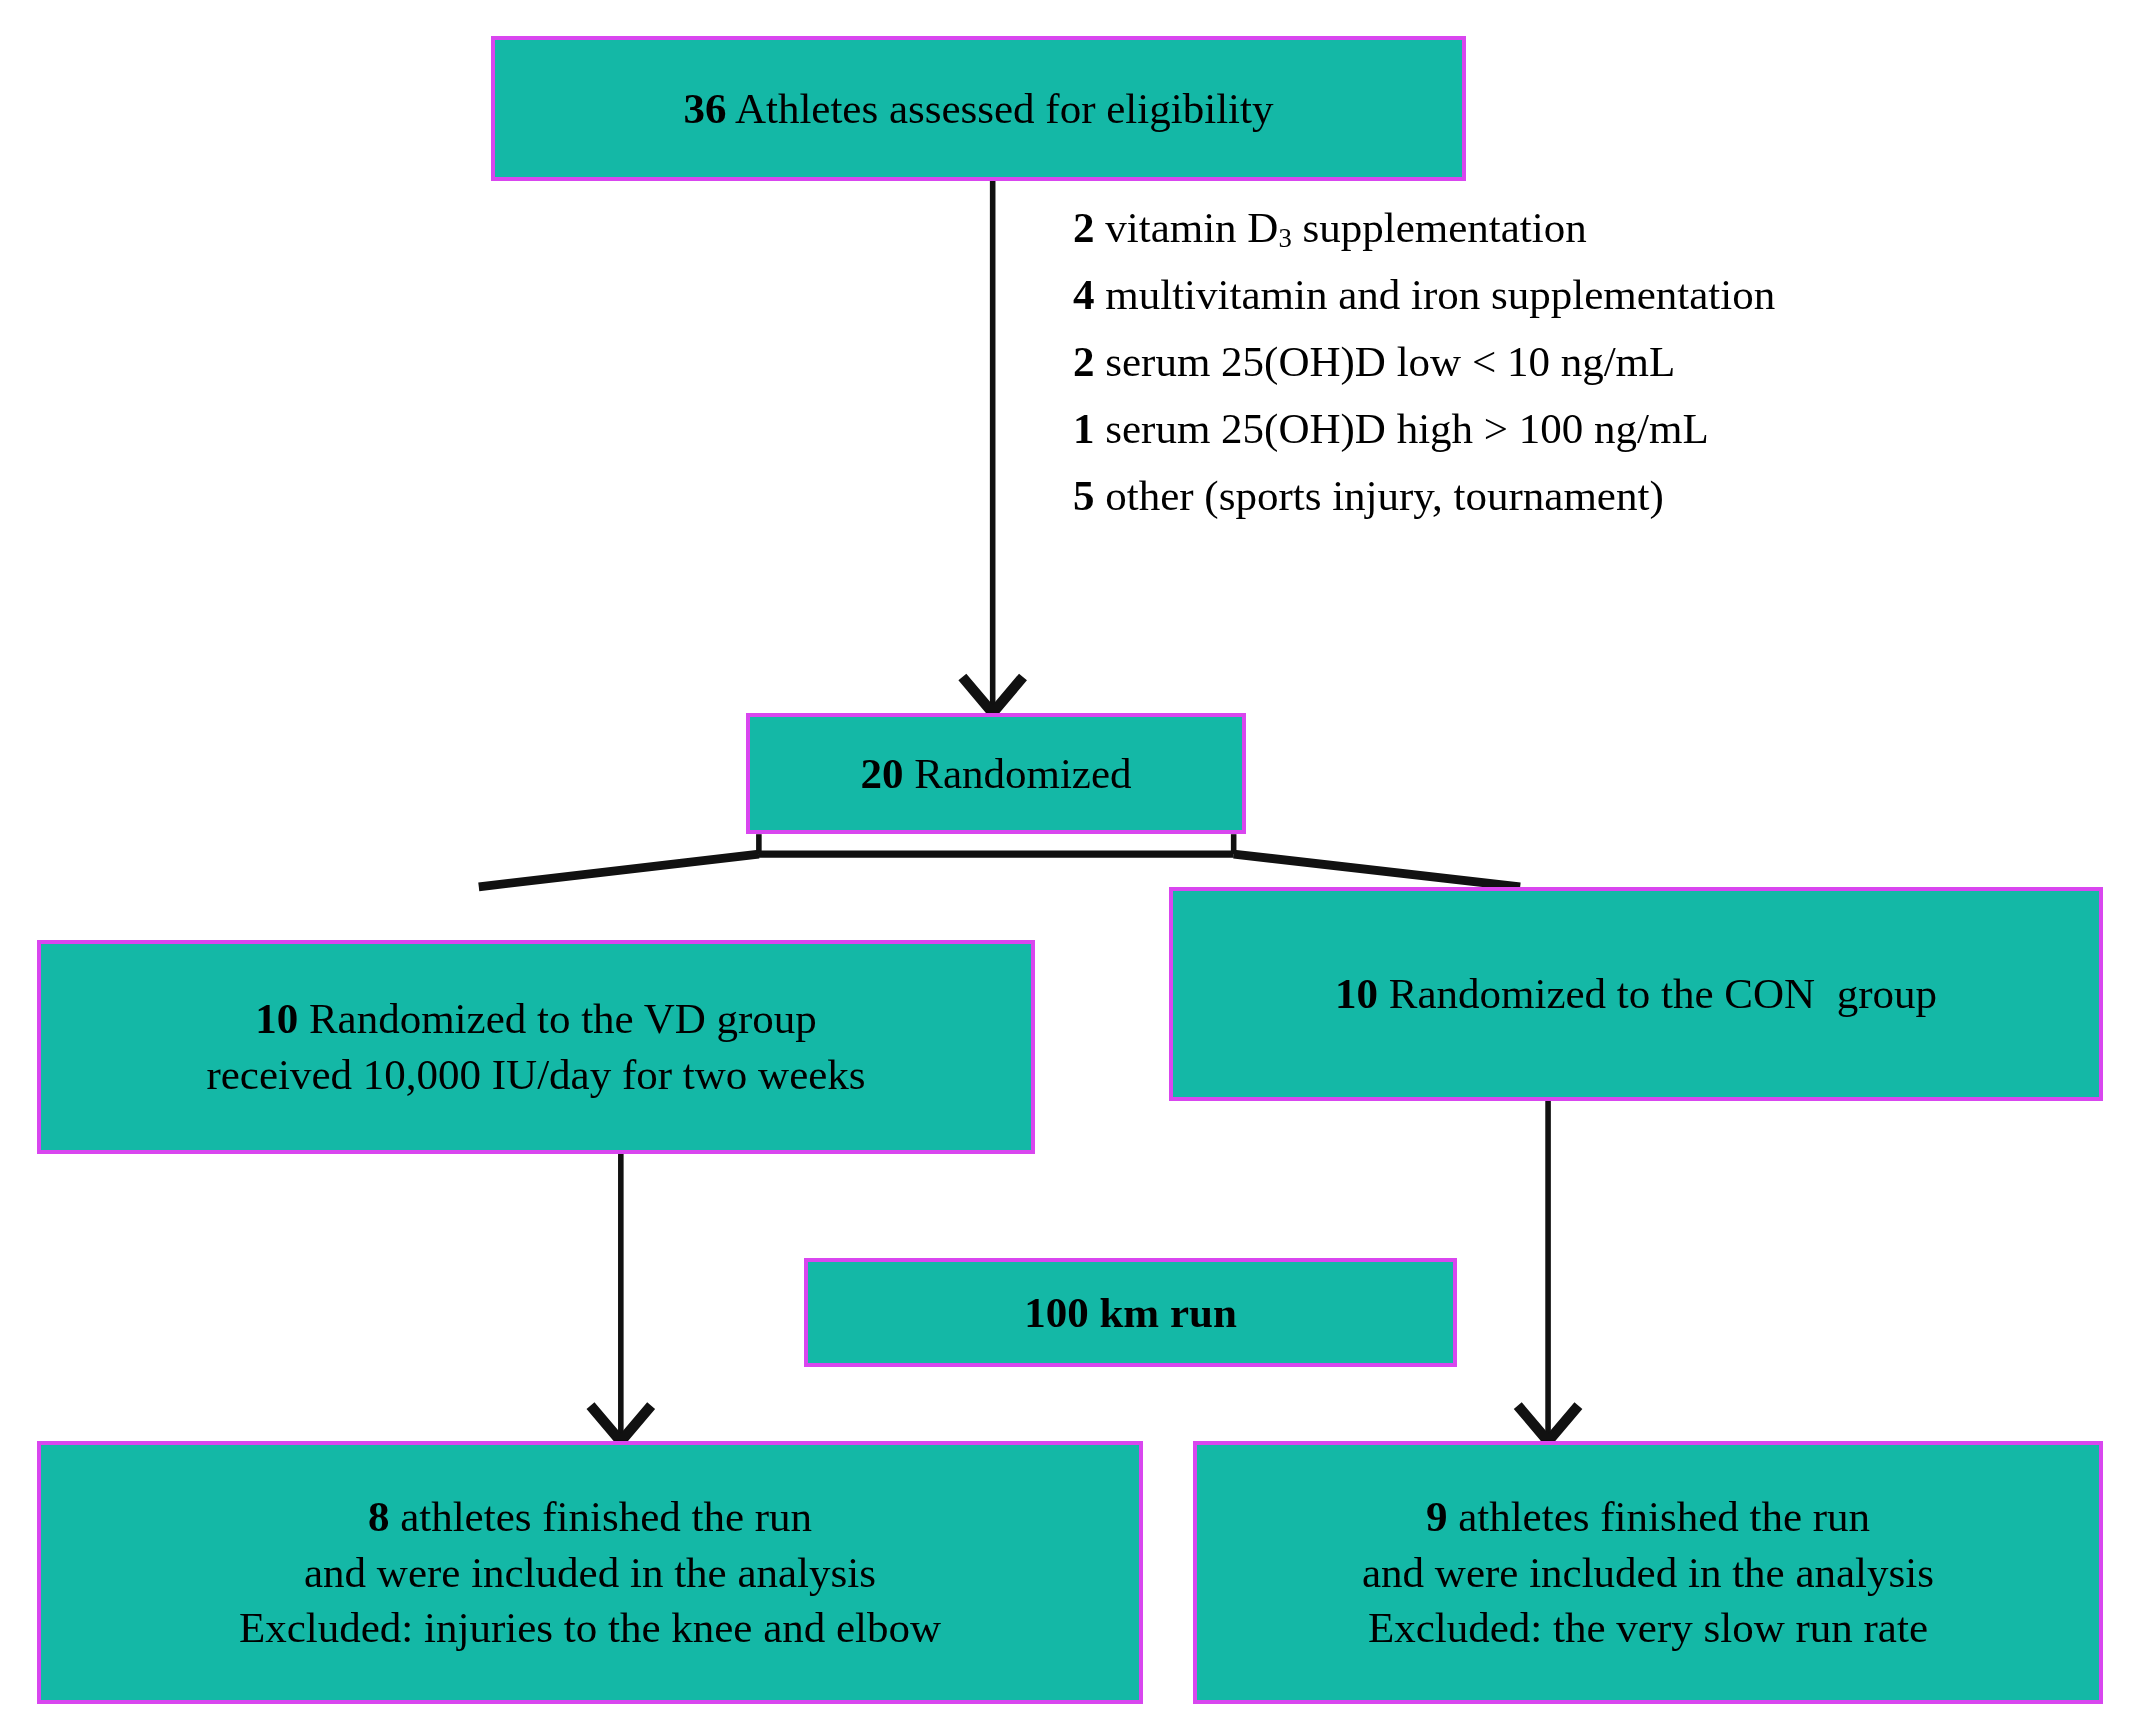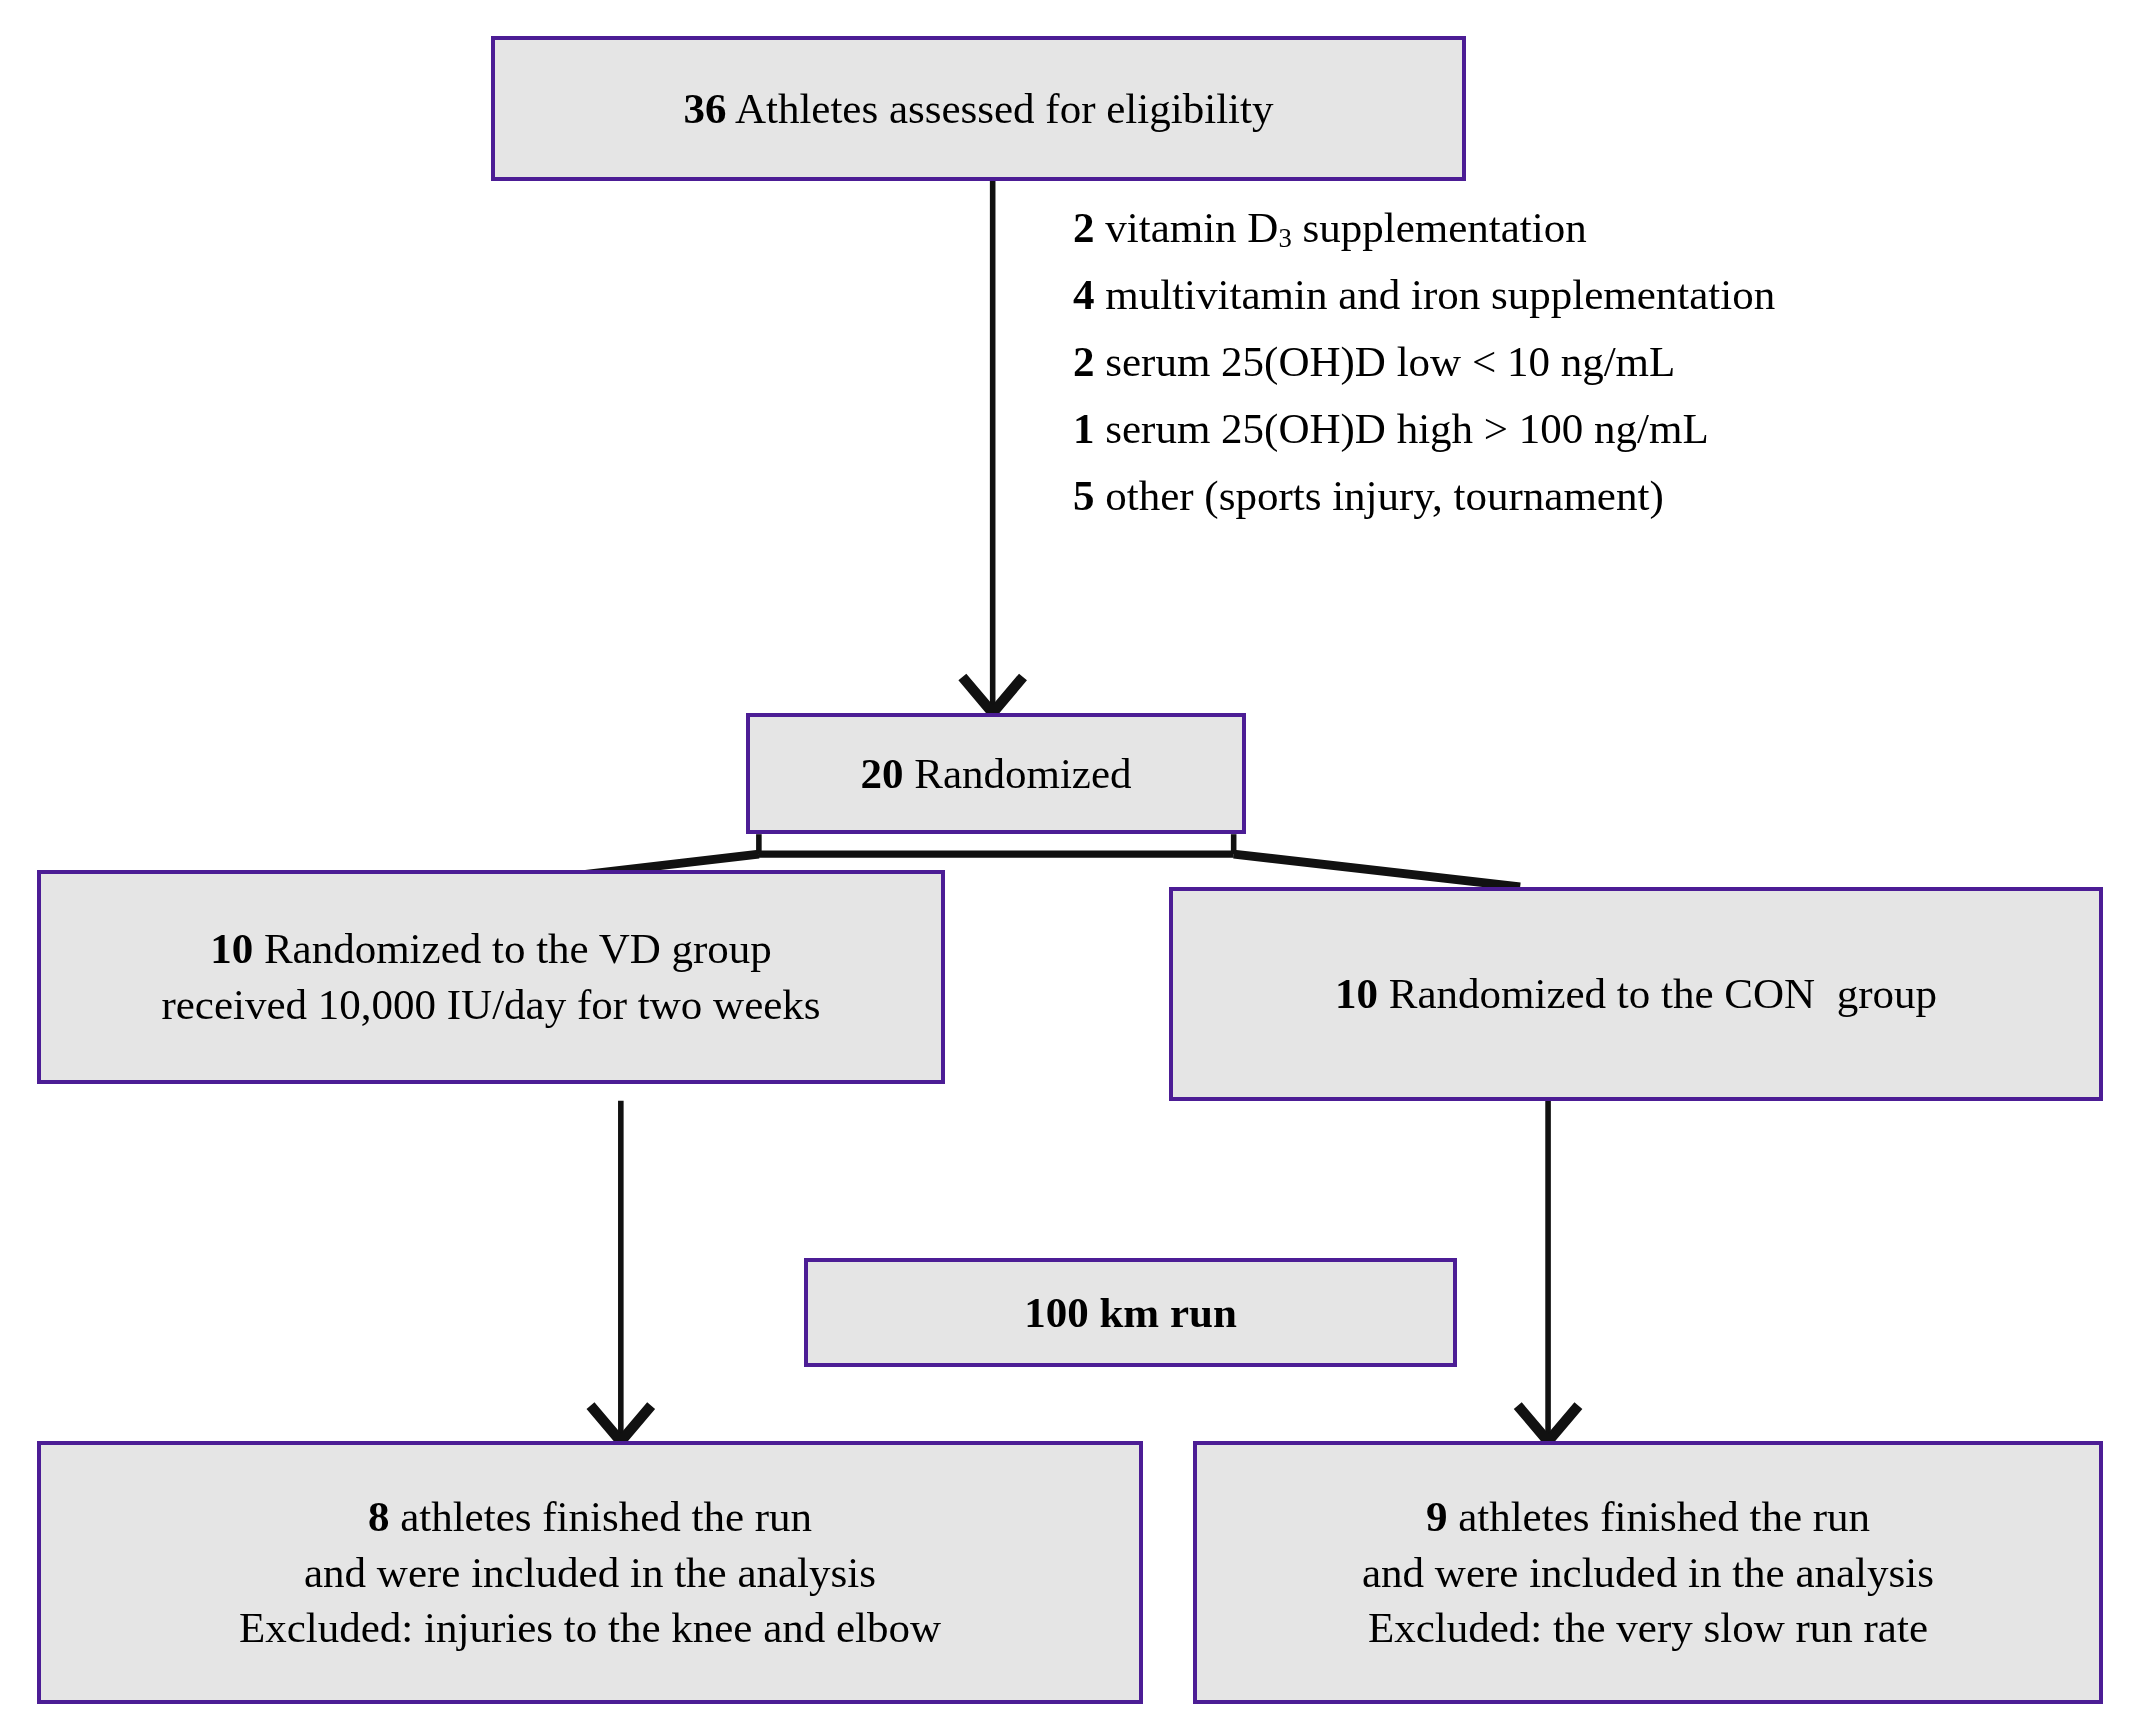--- a/index.html
+++ b/index.html
@@ -15,43 +15,43 @@
     background: #ffffff;
     font-family: "Liberation Serif", "DejaVu Serif", serif;
     color: #000000;
     overflow: hidden;
   }
 
   
   .node {
     position: absolute;
     box-sizing: border-box;
-    border: 4px solid #4c1d95;
-    background: #e5e5e5;
+    border: 4px solid #d946ef;
+    background: #14b8a6;
     display: flex;
     flex-direction: column;
     align-items: center;
     justify-content: center;
     text-align: center;
     font-size: 43px;
     line-height: 1.30;
     z-index: 3;
   }
   .node .line { display: block; white-space: pre; }
   .b { font-weight: bold; }
 
   
   #node-assessed {
     left: 491px; top: 36px; width: 975px; height: 145px;
   }
   #node-randomized {
     left: 746px; top: 713px; width: 500px; height: 121px;
   }
   #node-vd-group {
-    left: 37px; top: 870px; width: 908px; height: 214px;
+    left: 37px; top: 940px; width: 998px; height: 214px;
   }
   #node-con-group {
     left: 1169px; top: 887px; width: 934px; height: 214px;
   }
   #node-run {
     left: 804px; top: 1258px; width: 653px; height: 109px;
   }
   #node-vd-outcome {
     left: 37px; top: 1441px; width: 1106px; height: 263px;
   }

